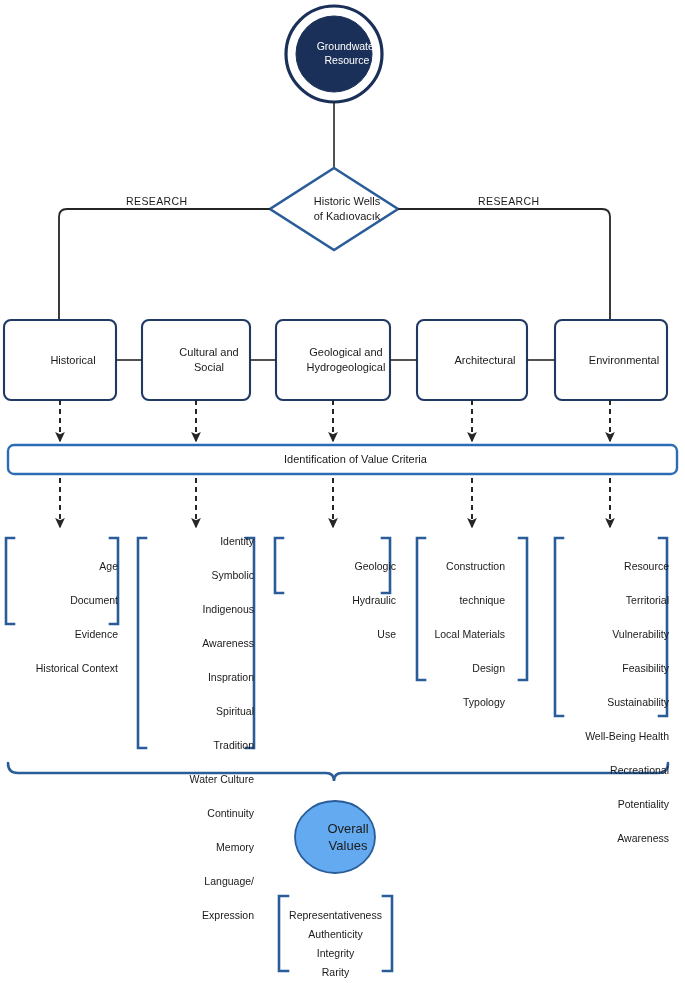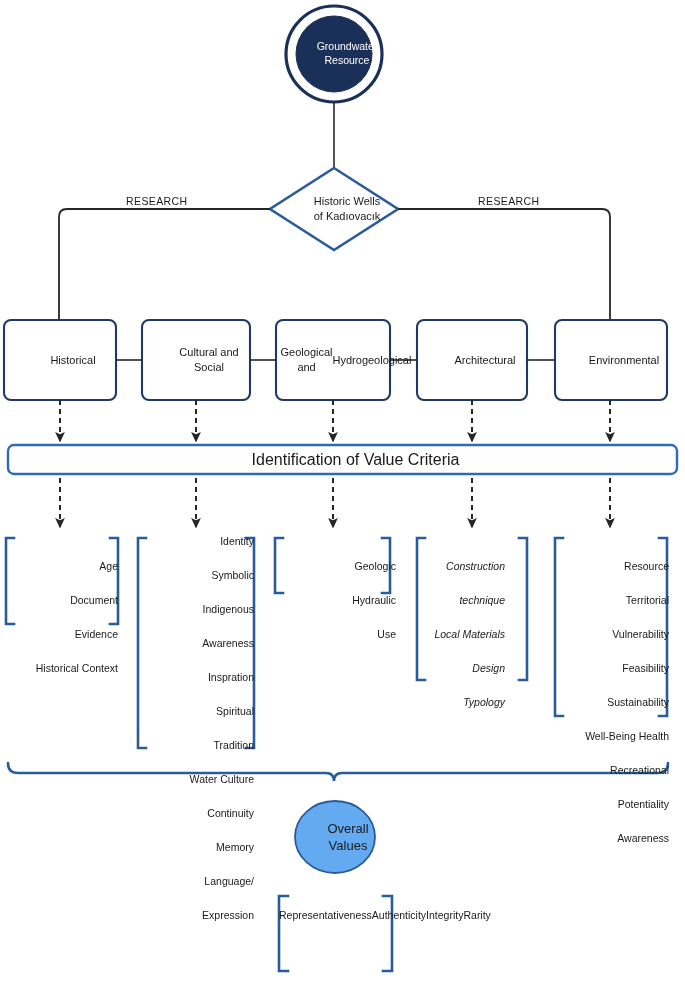--- a/index.html
+++ b/index.html
@@ -43,21 +43,21 @@
   }
   .circle-label {
     font-size: 10.5px;
     color: #ffffff;
   }
   .ellipse-label {
     font-size: 13px;
     color: #1a1a1a;
   }
   .bar-label {
-    font-size: 16px;
+    font-size: 11px;
   }
   .edge-label {
     position: absolute;
     font-size: 10.5px;
     color: #1a1a1a;
     letter-spacing: 0.4px;
     white-space: nowrap;
   }
   .crit-list {
     position: absolute;
@@ -66,21 +66,21 @@
     align-items: center;
     font-size: 10.5px;
     color: #1a1a1a;
     line-height: 17px;
     white-space: nowrap;
   }
   .crit-list div { width: 100%; text-align: right; margin-top: 17px; }
   .final-list {
     position: absolute;
     display: flex;
-    flex-direction: row;
+    flex-direction: column;
     align-items: center;
     font-size: 10.5px;
     color: #1a1a1a;
     line-height: 19px;
     white-space: nowrap;
   }
 </style>
 </head>
 <body>
 
@@ -186,21 +186,21 @@
   <div class="edge-label" style="left:478px; top:195px;">RESEARCH</div>
 
   <div class="node-text box-label" style="left:4px; top:320px; width:112px; height:80px; flex-direction:column;">
     <span>Historical</span>
     <span></span>
   </div>
   <div class="node-text box-label" style="left:142px; top:320px; width:108px; height:80px; flex-direction:column;">
     <span>Cultural and</span>
     <span>Social</span>
   </div>
-  <div class="node-text box-label" style="left:272px; top:320px; width:122px; height:80px; flex-direction:row;">
+  <div class="node-text box-label" style="left:272px; top:320px; width:122px; height:80px; flex-direction:column;">
     <span>Geological and</span>
     <span>Hydrogeological</span>
   </div>
   <div class="node-text box-label" style="left:417px; top:320px; width:110px; height:80px; flex-direction:column;">
     <span>Architectural</span>
     <span></span>
   </div>
   <div class="node-text box-label" style="left:555px; top:320px; width:112px; height:80px; flex-direction:column;">
     <span>Environmental</span>
     <span></span>
@@ -226,21 +226,21 @@
       <div>Continuity</div>
       <div>Memory</div>
       <div>Language/</div>
       <div>Expression</div>
     </div>
   <div class="crit-list" style="left:275px; top:541px; width:115px;padding-left:6px;">
       <div>Geologic</div>
       <div>Hydraulic</div>
       <div>Use</div>
     </div>
-  <div class="crit-list" style="left:417px; top:541px; width:88px;font-style:italic;">
+  <div class="crit-list" style="left:417px; top:541px; width:88px;">
       <div>Construction</div>
       <div>technique</div>
       <div>Local Materials</div>
       <div>Design</div>
       <div>Typology</div>
     </div>
   <div class="crit-list" style="left:553px; top:541px; width:116px;">
       <div>Resource</div>
       <div>Territorial</div>
       <div>Vulnerability</div>

